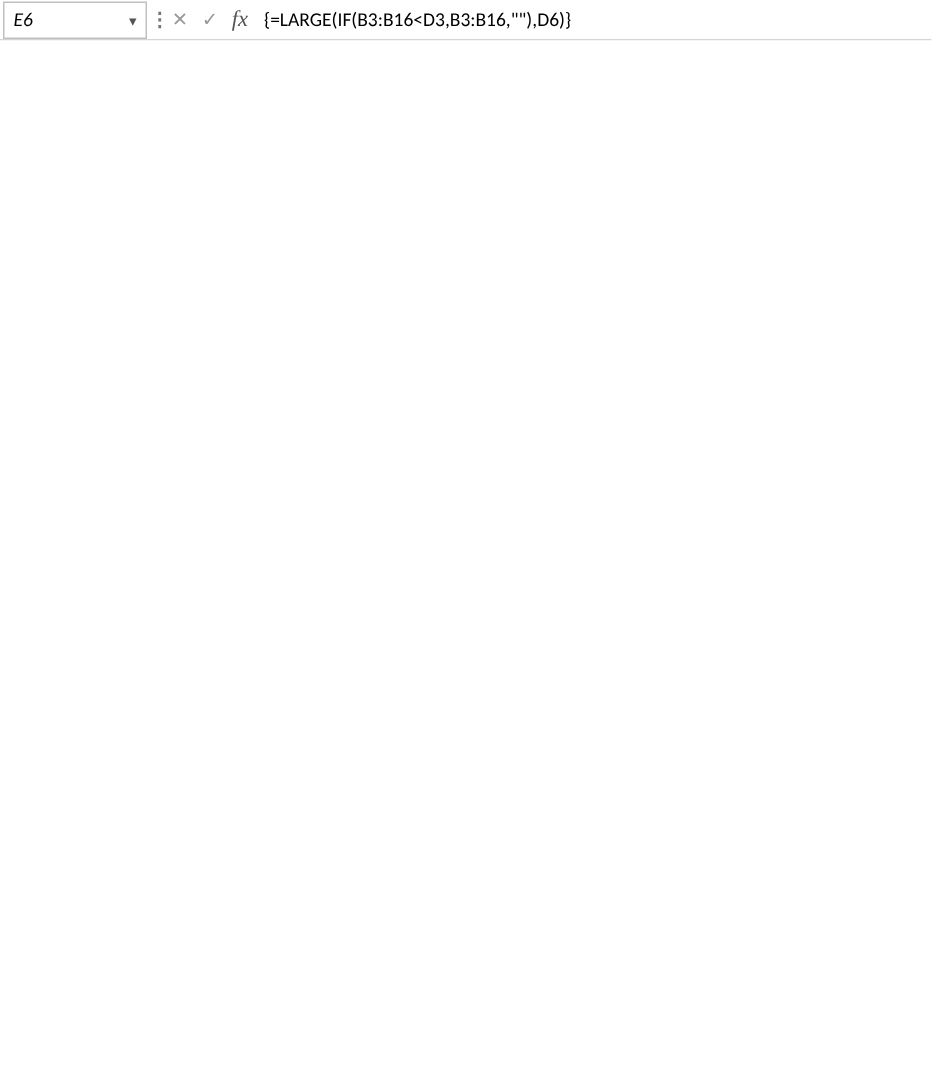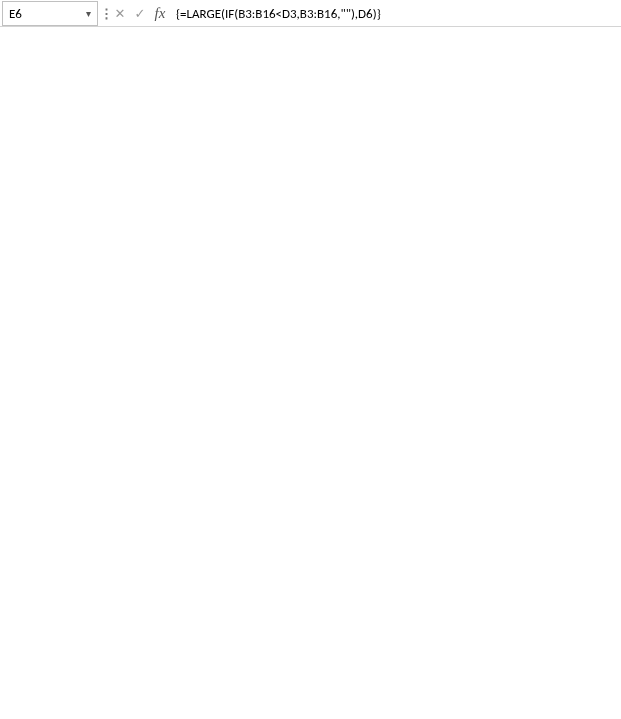--- a/index.html
+++ b/index.html
@@ -21,21 +21,21 @@
   .name-box {
     width: 96px;
     height: 25px;
     border: 1px solid #c0c0c0;
     background: #fff;
     display: flex;
     align-items: center;
     padding: 0 6px;
     margin: 1px 2px;
   }
-  .name-box-text { flex: 1; }
+  .name-box-text { flex: 1; font-style: italic; }
   .name-box-arrow {
     font-size: 10px;
     color: #555;
   }
   .fb-sep {
     width: 10px;
     text-align: center;
     color: #777;
     font-weight: bold;
   }

